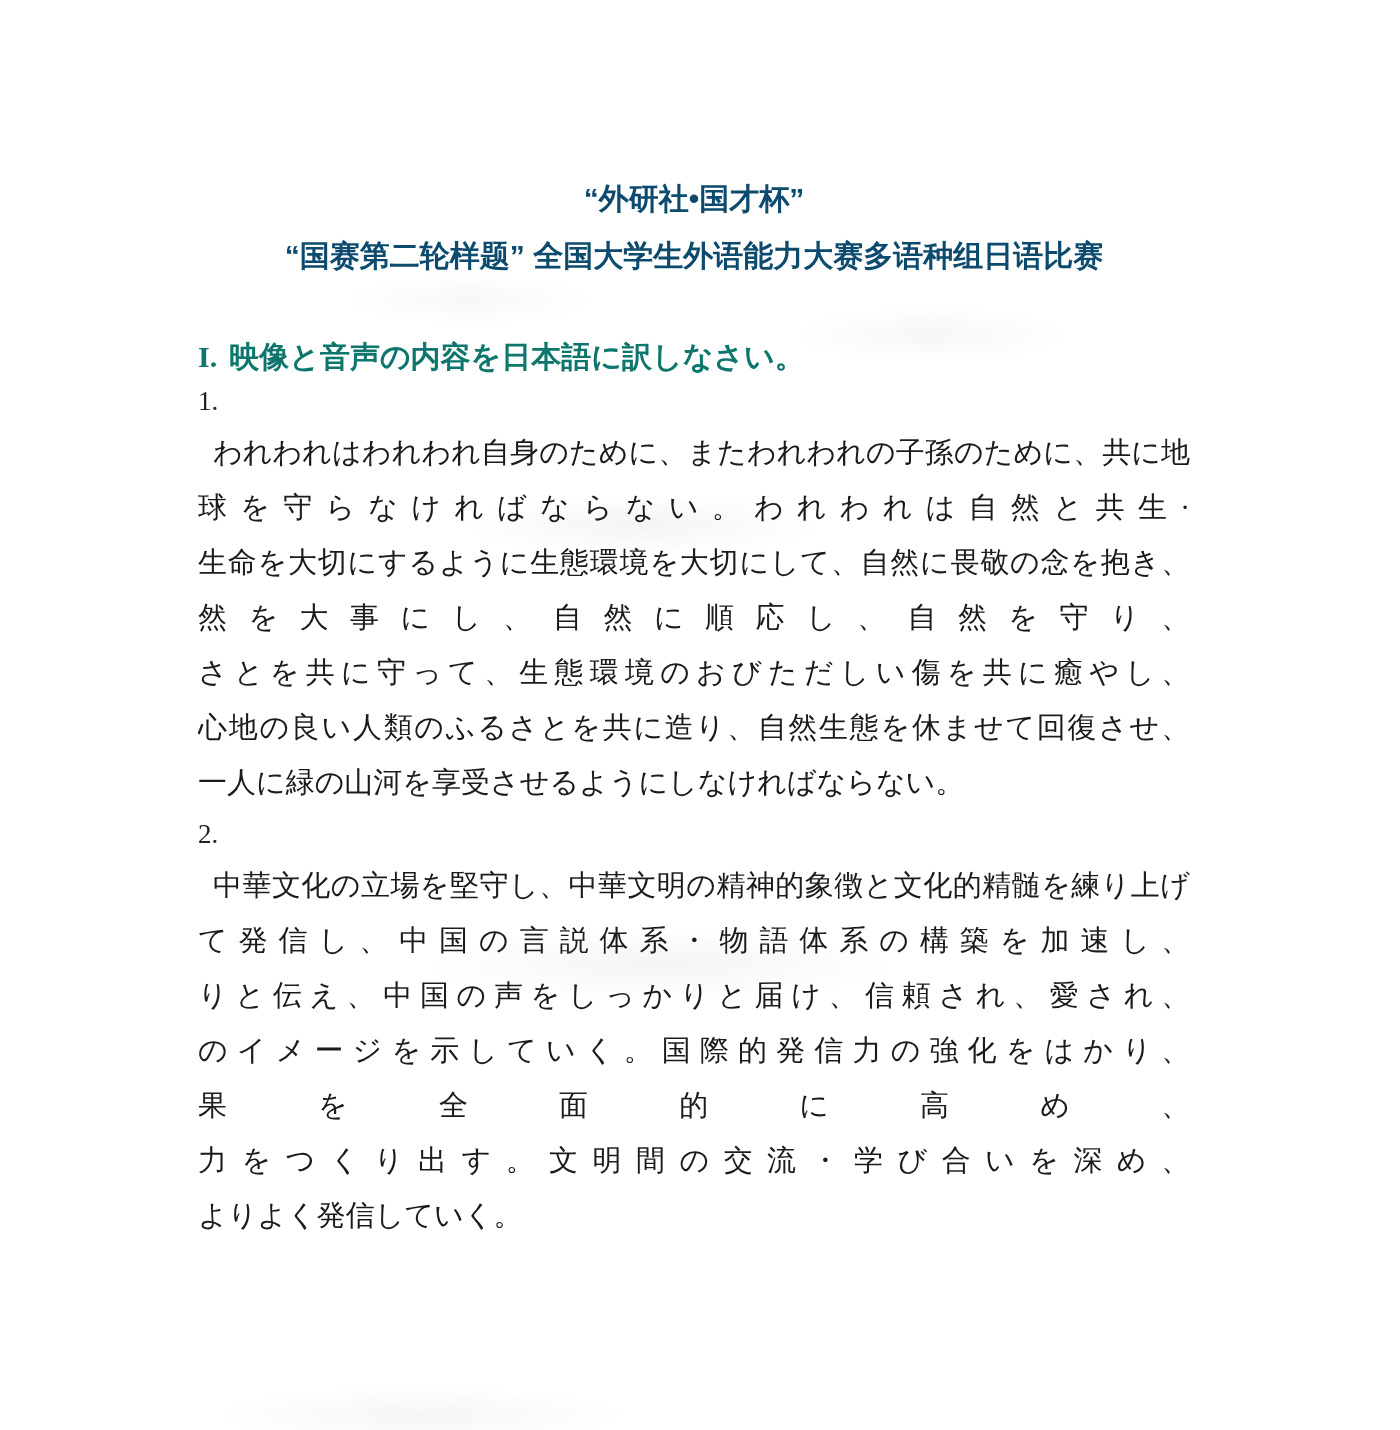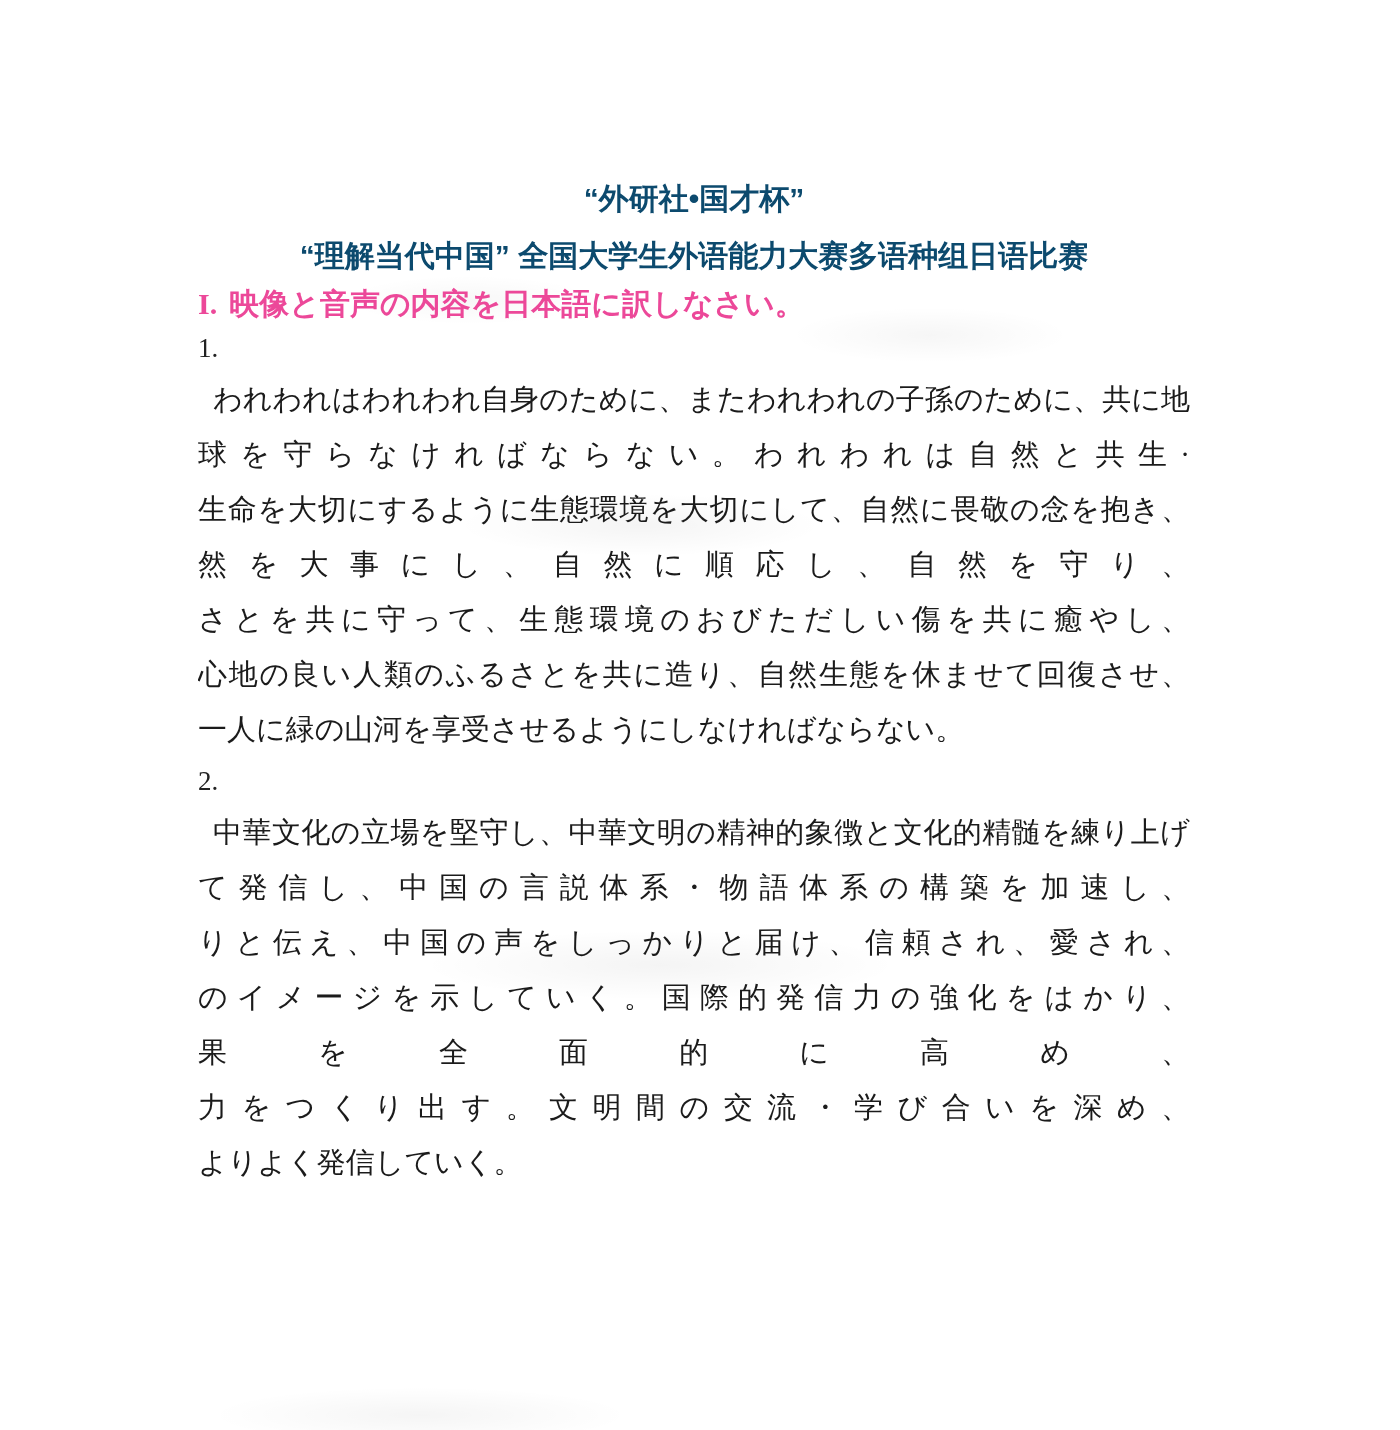--- a/index.html
+++ b/index.html
@@ -37,24 +37,25 @@
   }
   .title-line {
     font-family: "Liberation Sans", "DejaVu Sans", sans-serif;
     font-weight: 700;
     font-size: 30px;
     line-height: 57px;
     color: #0c4a6e;
     white-space: nowrap;
   }
   .section-heading {
+    margin-top: 53px;
     font-size: 30px;
     font-weight: 700;
     line-height: 40px;
-    color: #ec4899;
+    color: #0f766e;
     white-space: nowrap;
   }
   .section-heading .sec-num { margin-right: 12px; }
   .item-number {
     font-size: 27px;
     line-height: 48px;
     color: #222222;
   }
   .para { width: 992px; }
   .bodyline {
@@ -73,21 +74,21 @@
 </head>
 <body>
 
 <div class="page">
   <div class="scan-noise"></div>
 
   <div class="content">
 
     <div class="titles">
       <div class="title-line">“外研社•国才杯”</div>
-      <div class="title-line">“理解当代中国” 全国大学生外语能力大赛多语种组日语比赛</div>
+      <div class="title-line">“国赛第二轮样题” 全国大学生外语能力大赛多语种组日语比赛</div>
     </div>
 
     <div class="section-heading">
       <span class="sec-num">I.</span><span>映像と音声の内容を日本語に訳しなさい。</span>
     </div>
 
     <div class="item">
       <div class="item-number">1.</div>
       <div class="para">
         <div class="bodyline first">われわれはわれわれ自身のために、またわれわれの子孫のために、共に地</div>

